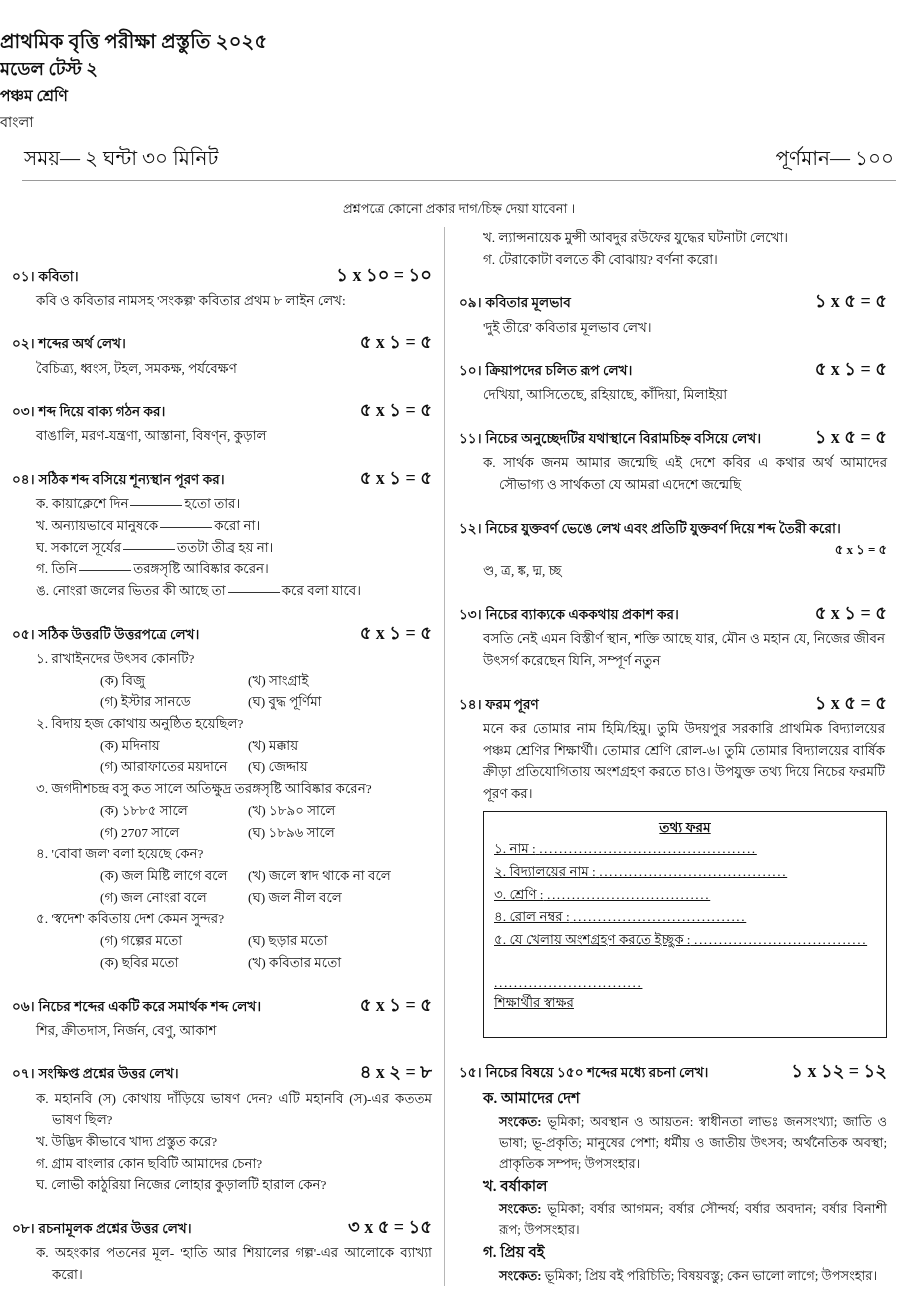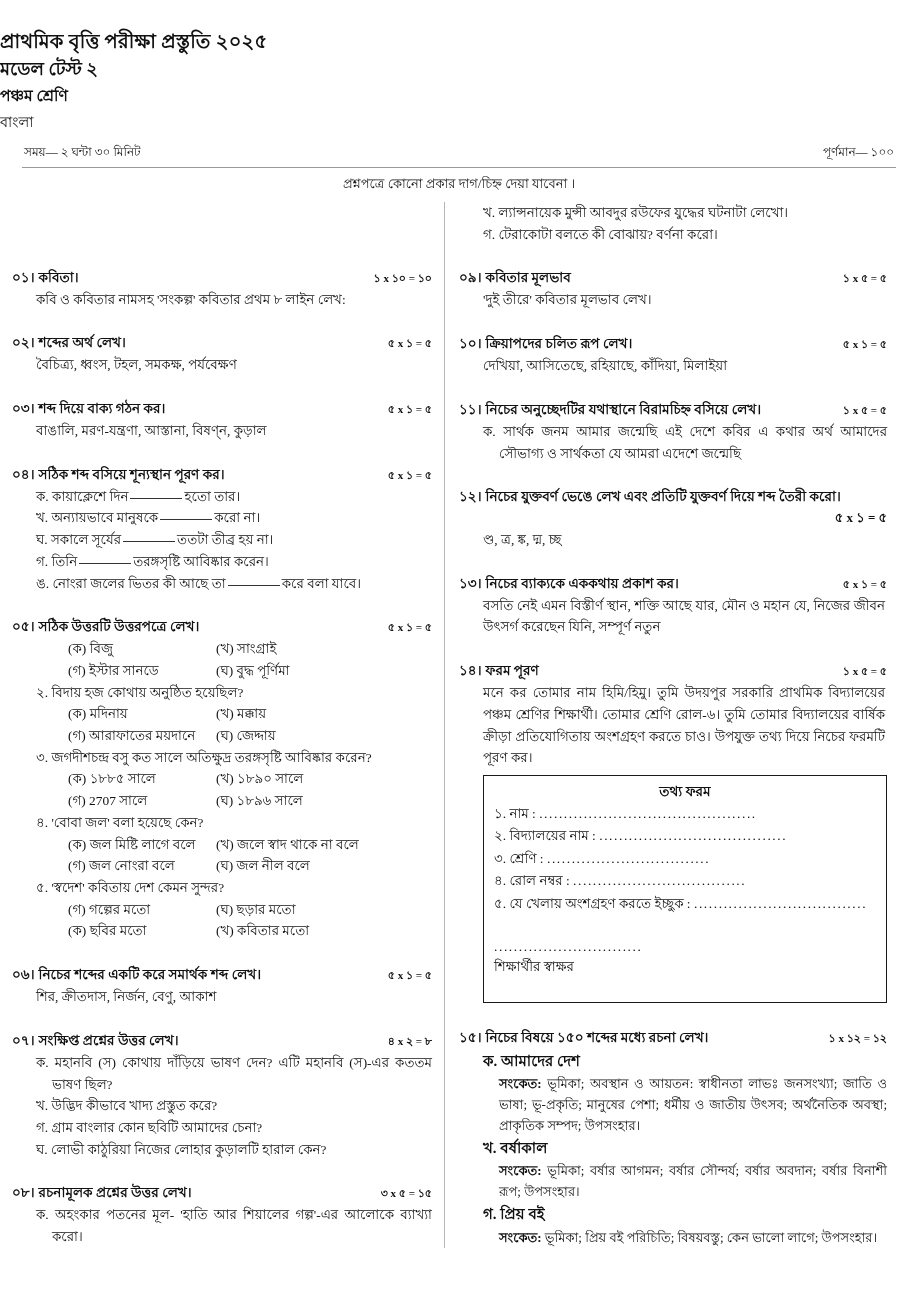--- a/index.html
+++ b/index.html
@@ -47,32 +47,33 @@
   .title-subject {
     font-size: 14.5px;
     font-weight: normal;
     line-height: 1.75;
   }
 
   .meta-row {
     display: flex;
     justify-content: space-between;
     align-items: baseline;
-    font-size: 12px;
+    font-size: 20px;
     padding: 8px 24px 4px 24px;
   }
   .rule {
     border-bottom: 1px solid #9a9a9a;
     margin: 0 22px;
     height: 0;
   }
   .notice {
     text-align: center;
     font-size: 13px;
     padding: 6px 0 7px 0;
+    margin-top: 12px;
   }
 
   
   .columns {
     display: flex;
     align-items: flex-end;
     padding: 0 12px;
     box-sizing: border-box;
     position: relative;
   }
@@ -108,21 +109,21 @@
     margin-right: 4px;
   }
   .q .q-text {
     flex: 1 1 auto;
     margin-top: 20px;
   }
   .q .q-marks {
     white-space: nowrap;
     font-weight: bold;
     margin-left: 10px;
-    font-size: 11px;
+    font-size: 18px;
   }
   .q-marks-own {
     text-align: right;
     font-size: 13px;
     font-weight: bold;
     line-height: 1.6;
   }
 
   .body-line {
     font-size: 13.4px;
@@ -150,37 +151,38 @@
     line-height: 1.62;
     padding-left: 40px;
     text-indent: -16px;
   }
   .mcq-opts {
     display: flex;
     padding-left: 56px;
     font-size: 13.4px;
     line-height: 1.62;
   }
-  .mcq-opts .opt-a { width: 148px; flex: 0 0 148px; }
+  .mcq-opts .opt-a { width: 148px; flex: 0 0 148px; margin-left: 32px; }
   .mcq-opts .opt-b { flex: 1 1 auto; }
 
   .blank {
     display: inline-block;
     border-bottom: 1px solid #333;
     width: 52px;
     vertical-align: 2px;
     margin: 0 2px;
   }
 
   
   .form-box {
     border: 1.6px solid #1a1a1a;
     margin: 6px 0 4px 24px;
     padding: 5px 10px 8px 10px;
     box-sizing: border-box;
+    text-decoration: underline;
   }
   .form-title {
     text-align: center;
     font-weight: bold;
     font-size: 13.6px;
     line-height: 1.6;
   }
   .form-field {
     font-size: 13.4px;
     line-height: 1.68;
@@ -282,20 +284,21 @@
       <div class="body-line">
         <span>ঙ. নোংরা জলের ভিতর কী আছে তা</span><span class="blank"></span><span>করে বলা যাবে।</span>
       </div>
 
       <div class="q">
         <span class="q-num">০৫।</span>
         <span class="q-text">সঠিক উত্তরটি উত্তরপত্রে লেখ।</span>
         <span class="q-marks">৫ x ১ = ৫</span>
       </div>
 
+      <div class="mcq-stem">১. রাখাইনদের উৎসব কোনটি?</div>
       <div class="mcq-opts">
         <span class="opt-a">(ক) বিজু</span>
         <span class="opt-b">(খ) সাংগ্রাই</span>
       </div>
       <div class="mcq-opts">
         <span class="opt-a">(গ) ইস্টার সানডে</span>
         <span class="opt-b">(ঘ) বুদ্ধ পূর্ণিমা</span>
       </div>
 
       <div class="mcq-stem">২. বিদায় হজ কোথায় অনুষ্ঠিত হয়েছিল?</div>

